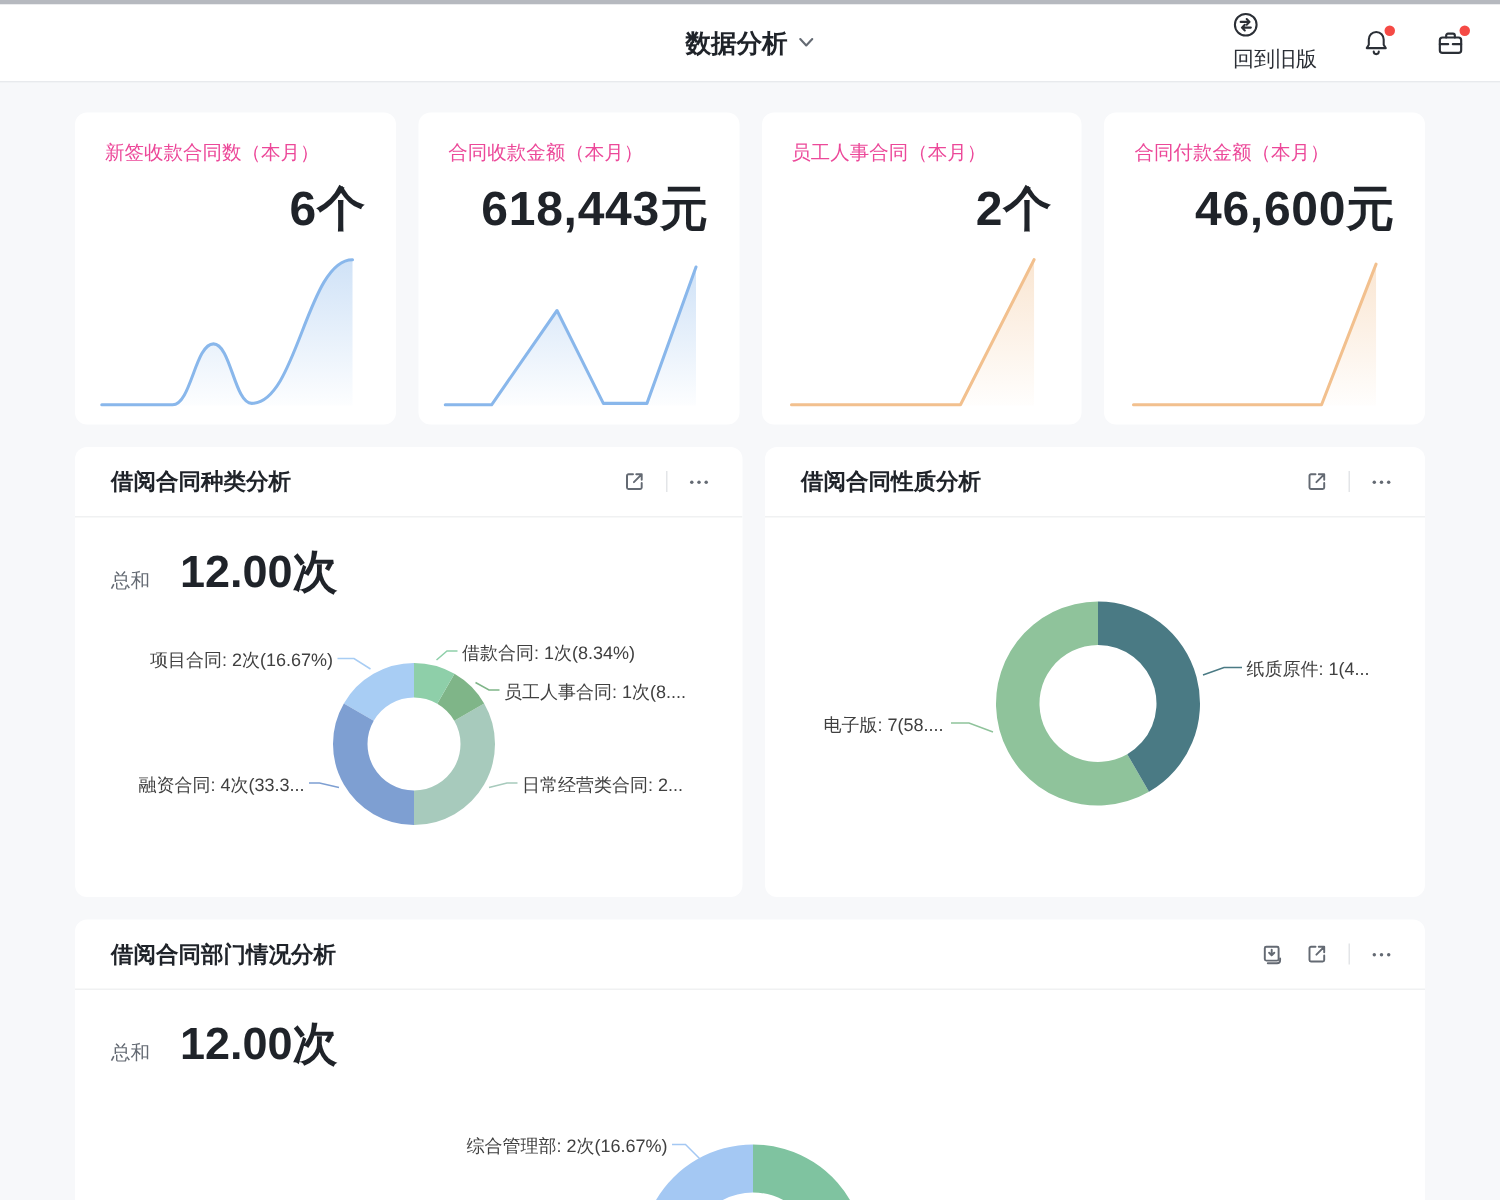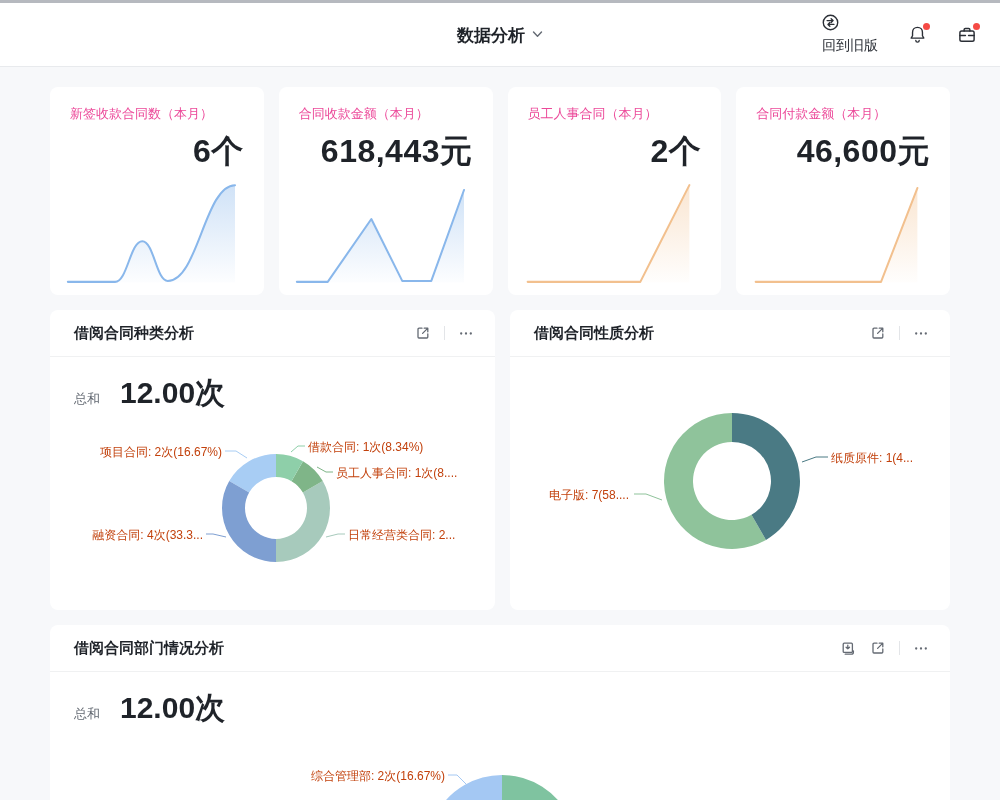--- a/index.html
+++ b/index.html
@@ -1,19 +1,19 @@
 <!DOCTYPE html>
 <html><head>
 <meta charset="utf-8">
 <style>
   * { margin:0; padding:0; box-sizing:border-box; }
   html,body { width:1000px; height:800px; overflow:hidden; }
   body { font-family:"Liberation Sans","DejaVu Sans",sans-serif; background:#f7f8fa; color:#1f2329; }
   .topstrip { height:3px; background:#b6b9bf; }
-  .nav { position:relative; height:64px; background:#fff; border-bottom:1px solid #e8eaed; }
+  .nav { position:relative; height:52px; background:#fff; border-bottom:1px solid #e8eaed; }
   .nav-title { position:absolute; left:50%; top:50%; transform:translate(-50%,-50%); display:flex; align-items:center; gap:7px; cursor:pointer; }
   .nav-title span { font-size:17px; font-weight:700; }
   .nav-right { position:absolute; right:22px; top:0; height:100%; display:flex; align-items:center; gap:28px; }
   .back-old { display:flex; gap:6px; font-size:14px; color:#2b2f36; cursor:pointer;flex-direction:column; }
   .icon-btn { position:relative; width:22px; height:22px; display:flex; align-items:center; justify-content:center; cursor:pointer; }
   .badge-dot { position:absolute; top:-1px; right:-2px; width:7px; height:7px; border-radius:50%; }
   main { margin:20px 50px 0; display:flex; flex-direction:column; gap:15px; }
   .card { background:#fff; border-radius:8px; position:relative; }
   .kpi-row { display:grid; grid-template-columns:repeat(4,1fr); gap:15px; }
   .kpi { height:208px; overflow:hidden; }
@@ -25,21 +25,21 @@
   .card-c { height:270px; overflow:hidden; }
   .card-head { height:47px; display:flex; align-items:center; justify-content:space-between; padding:0 20px 0 24px; border-bottom:1px solid #f0f1f2; }
   .card-title { font-size:15px; font-weight:700; }
   .head-actions { display:flex; align-items:center; gap:12px; }
   .act { width:18px; height:18px; display:flex; align-items:center; justify-content:center; cursor:pointer; }
   .vdiv { width:1px; height:14px; background:#e3e5e8; }
   .total-row { display:flex; align-items:baseline; gap:20px; padding:16px 0 0 24px; }
   .total-label { font-size:13px; color:#646a73; }
   .total-value { font-size:30px; font-weight:700; }
   .donut-svg { position:absolute; left:0; top:0; pointer-events:none; }
-  .dlabel { position:absolute; font-size:12px; color:#c2410c; white-space:nowrap; }
+  .dlabel { position:absolute; font-size:12px; color:#404040; white-space:nowrap; }
   svg.lineart { stroke:#2b2f36; fill:none; stroke-width:1.3; stroke-linecap:round; stroke-linejoin:round; }
   svg.grayart { stroke:#646a73; fill:none; stroke-width:1.3; stroke-linecap:round; stroke-linejoin:round; }
 </style>
 </head>
 <body>
 
 <div class="topstrip"></div>
 
 <header class="nav">
   <div class="nav-title">

